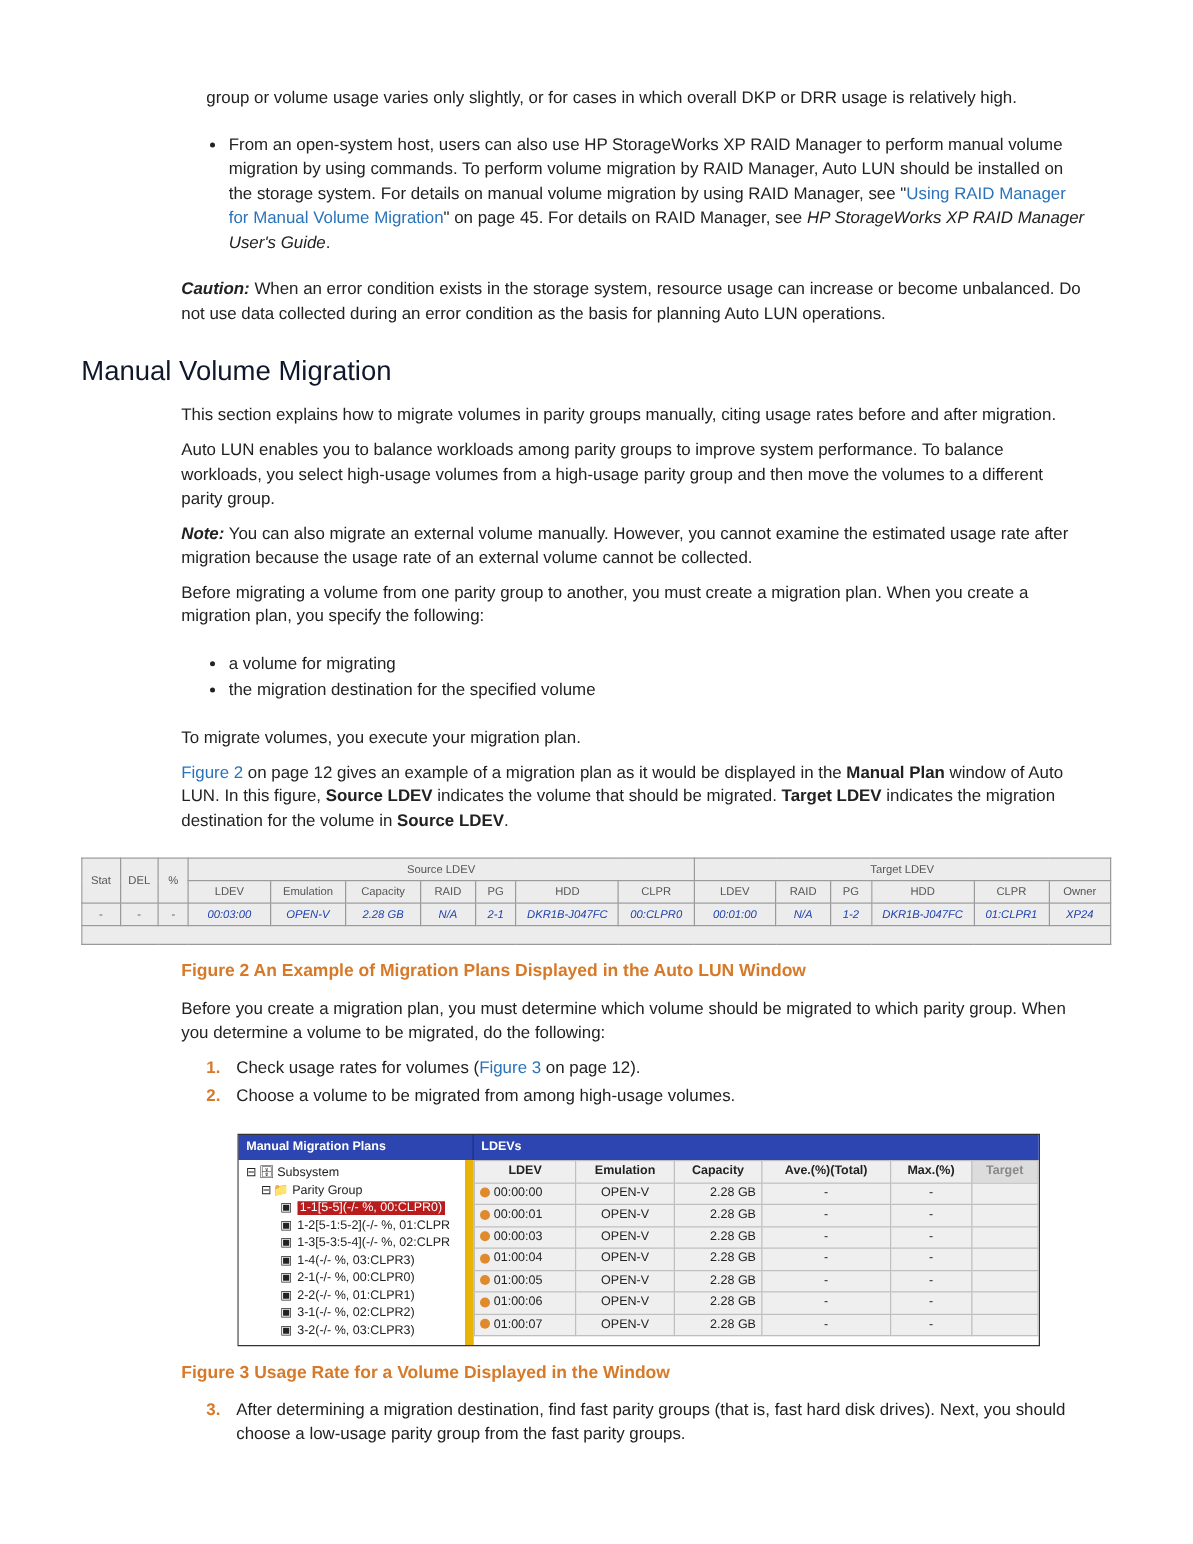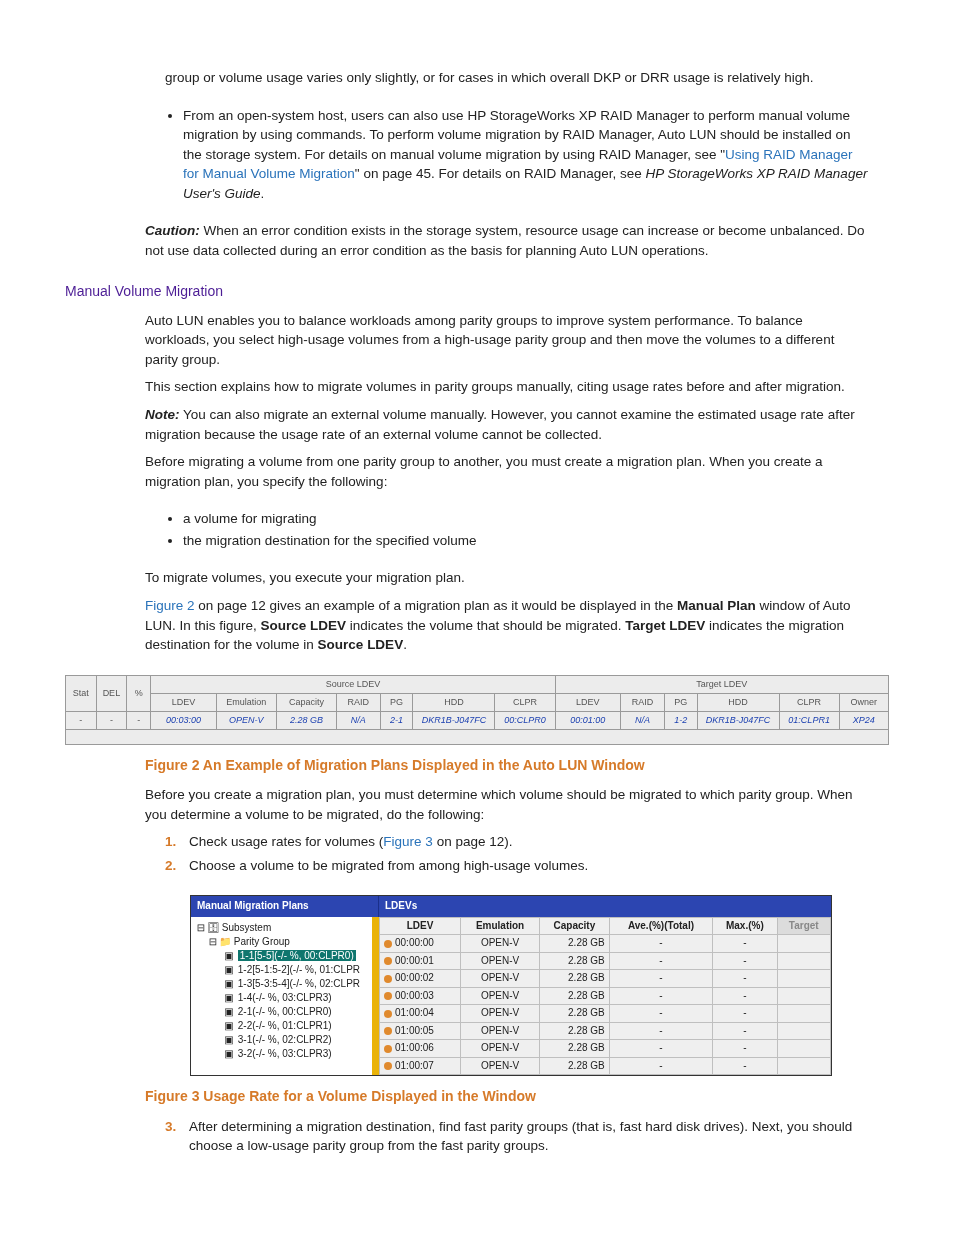--- a/index.html
+++ b/index.html
@@ -9,22 +9,22 @@
     margin: 0;
     padding: 60px 65px 40px 65px;
     line-height: 1.45;
   }
   .content-block { margin-left: 80px; margin-right: 20px; }
   .bullet-block  { margin-left: 100px; margin-right: 20px; }
   .num-block     { margin-left: 80px;  margin-right: 20px; }
   h2.section-title {
     font-family: "Segoe UI Light", "Helvetica Neue Light", Arial, sans-serif;
     font-weight: 300;
-    color: #4c1d95;
-    font-size: 14px;
+    color: #0f172a;
+    font-size: 22px;
     margin: 20px 0 10px 0;
   }
   p { margin: 8px 0; }
   ul.simple { margin: 18px 0; padding-left: 18px; }
   ul.simple li { margin: 2px 0; }
   ul.simple li::marker { color: #222; }
   .caution, .note { font-style: italic; font-weight: bold; }
   a.inline-link { color: #2a73ba; text-decoration: none; }
   .figure-caption {
     color: #d67a29;
@@ -81,21 +81,21 @@
   }
   .fig3-top .left  { width: 175px; padding: 3px 6px; border-right: 1px solid #1a2f8a; }
   .fig3-top .right { flex: 1; padding: 3px 6px; }
   .fig3-body { display: flex; }
   .fig3-tree {
     width: 175px; border-right: 7px solid #eab308;
     background: #fff; padding: 4px 2px 4px 4px;
   }
   .tree-row { white-space: nowrap; line-height: 14px; }
   .tree-row .icn { display:inline-block; width:12px; text-align:center; }
-  .tree-row.sel span.lbl { background:#0f766e; color:#fff; padding:0 2px; }
+  .tree-row.sel span.lbl { background:#b91c1c; color:#fff; padding:0 2px; }
   .fig3-table { flex:1; }
   table.ldevs {
     border-collapse: collapse; width: 100%; font-size: 10px;
   }
   table.ldevs th, table.ldevs td {
     border: 1px solid #bfbfbf; padding: 1px 4px; background: #efefef;
     text-align: center; white-space: nowrap;
   }
   table.ldevs th.target { background:#dcdcdc; color:#888; }
   table.ldevs td.ldev { text-align:left; }
@@ -121,22 +121,22 @@
 
 <div class="content-block">
   <p>
     <span class="caution">Caution:</span><span> When an error condition exists in the storage system, resource usage can increase or become unbalanced. Do not use data collected during an error condition as the basis for planning Auto LUN operations.</span>
   </p>
 </div>
 
 <h2 class="section-title">Manual Volume Migration</h2>
 
 <div class="content-block">
+  <p>This section explains how to migrate volumes in parity groups manually, citing usage rates before and after migration.</p>
   <p>Auto LUN enables you to balance workloads among parity groups to improve system performance. To balance workloads, you select high-usage volumes from a high-usage parity group and then move the volumes to a different parity group.</p>
-  <p>This section explains how to migrate volumes in parity groups manually, citing usage rates before and after migration.</p>
   <p>
     <span class="note">Note:</span><span> You can also migrate an external volume manually. However, you cannot examine the estimated usage rate after migration because the usage rate of an external volume cannot be collected.</span>
   </p>
   <p>Before migrating a volume from one parity group to another, you must create a migration plan. When you create a migration plan, you specify the following:</p>
 </div>
 
 <div class="bullet-block">
   <ul class="simple">
     <li>a volume for migrating</li>
     <li>the migration destination for the specified volume</li>
@@ -276,28 +276,20 @@
               </tr>
               <tr>
                 <td class="ldev"><span class="dot"></span>00:00:01</td>
                 <td>OPEN-V</td>
                 <td style="text-align:right">2.28 GB</td>
                 <td>-</td>
                 <td>-</td>
                 <td></td>
               </tr>
               <tr>
-                <td class="ldev"><span class="dot"></span>00:00:02</td>
-                <td>OPEN-V</td>
-                <td style="text-align:right">2.28 GB</td>
-                <td>-</td>
-                <td>-</td>
-                <td></td>
-              </tr>
-              <tr>
                 <td class="ldev"><span class="dot"></span>00:00:03</td>
                 <td>OPEN-V</td>
                 <td style="text-align:right">2.28 GB</td>
                 <td>-</td>
                 <td>-</td>
                 <td></td>
               </tr>
               <tr>
                 <td class="ldev"><span class="dot"></span>01:00:04</td>
                 <td>OPEN-V</td>

